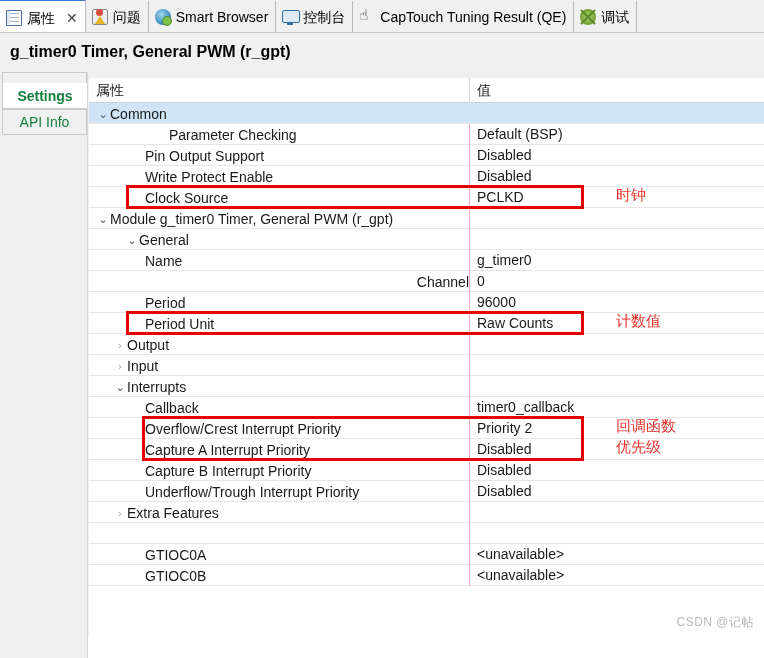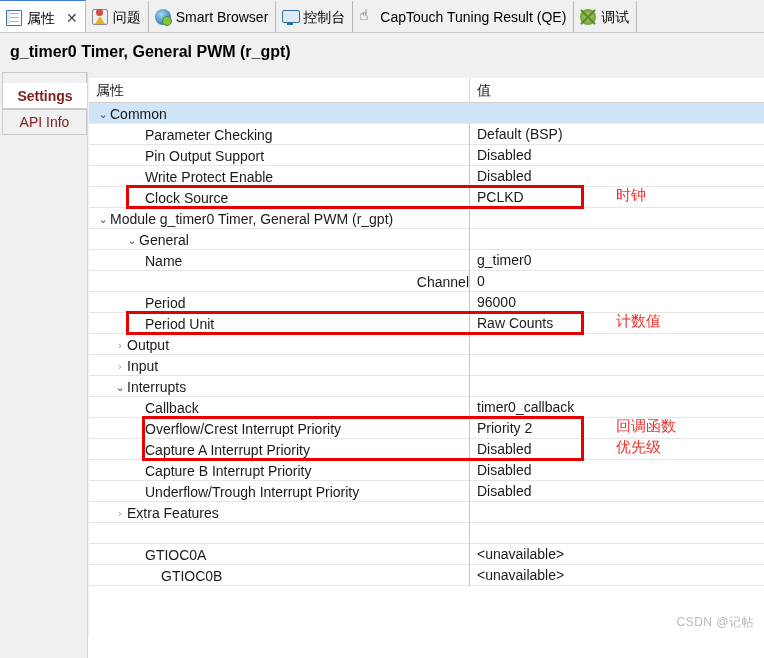--- a/index.html
+++ b/index.html
@@ -136,21 +136,21 @@
     background:#f0f0f0;
     border-right:1px solid #d6d6d6;
   }
   .navtop {
     position:absolute; left:2px; top:0; width:85px; height:11px;
     background:#f0f0f0; border:1px solid #c9c9c9; border-bottom:none;
   }
   .navitem {
     position:absolute; left:2px; width:85px; height:26px;
     display:flex; align-items:center; justify-content:center;
-    font-size:14px; color:#7f1d1d;
+    font-size:14px; color:#15803d;
     background:#f0f0f0;
     border:1px solid #c9c9c9;
   }
   .navitem.selected {
     background:#ffffff; font-weight:bold; border-right:none;
     border-top:none;
   }
 
   
   .table {
@@ -276,21 +276,21 @@
     <div class="thead">
       <div class="th th-name">属性</div>
       <div class="th th-value">值</div>
     </div>
     <div class="rows" id="rows">
         <div class="row hl">
           <div class="cell-name" style="padding-left: 7px;"><span class="twisty">⌄</span><span class="lbl">Common</span></div>
           <div class="cell-value"></div>
         </div>
         <div class="row">
-          <div class="cell-name" style="padding-left: 42px;"><span class="twisty"></span><span class="lbl">Parameter Checking</span></div>
+          <div class="cell-name" style="padding-left: 66px;"><span class="twisty"></span><span class="lbl">Parameter Checking</span></div>
           <div class="cell-value">Default (BSP)</div>
         </div>
         <div class="row">
           <div class="cell-name" style="padding-left: 42px;"><span class="twisty"></span><span class="lbl">Pin Output Support</span></div>
           <div class="cell-value">Disabled</div>
         </div>
         <div class="row">
           <div class="cell-name" style="padding-left: 42px;"><span class="twisty"></span><span class="lbl">Write Protect Enable</span></div>
           <div class="cell-value">Disabled</div>
         </div>
@@ -360,21 +360,21 @@
         </div>
         <div class="row">
           <div class="cell-name" style="padding-left: 7px; margin-top: 44px;"><span class="twisty">⌄</span><span class="lbl">Pins</span></div>
           <div class="cell-value"></div>
         </div>
         <div class="row">
           <div class="cell-name" style="padding-left: 42px;"><span class="twisty"></span><span class="lbl">GTIOC0A</span></div>
           <div class="cell-value">&lt;unavailable&gt;</div>
         </div>
         <div class="row">
-          <div class="cell-name" style="padding-left: 58px;"><span class="twisty"></span><span class="lbl">GTIOC0B</span></div>
+          <div class="cell-name" style="padding-left: 42px;"><span class="twisty"></span><span class="lbl">GTIOC0B</span></div>
           <div class="cell-value">&lt;unavailable&gt;</div>
         </div>
       </div>
   </div>
 
   <div class="redbox" id="box-clock" style="left: 126px; top: 185px; width: 458px; height: 24px;"></div>
   <div class="redbox" id="box-period" style="left: 126px; top: 311px; width: 458px; height: 24px;"></div>
   <div class="redbox" id="box-interrupt" style="left: 142px; top: 416px; width: 442px; height: 45px;"></div>
 
   <div class="redtext" id="ann-0" style="left: 616px; top: 186px;">时钟</div>

